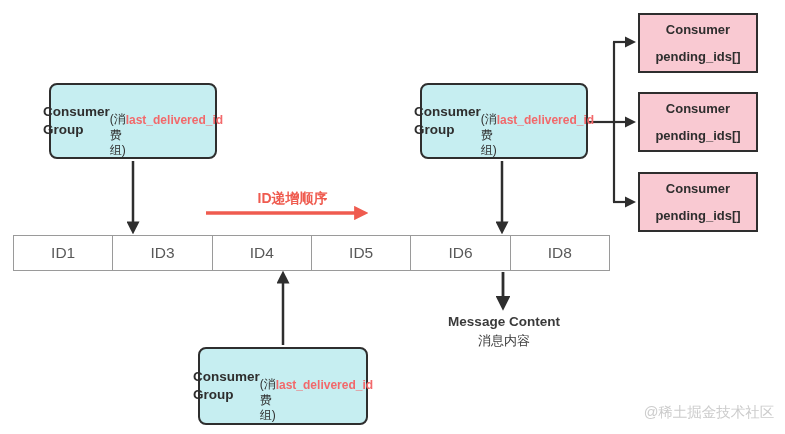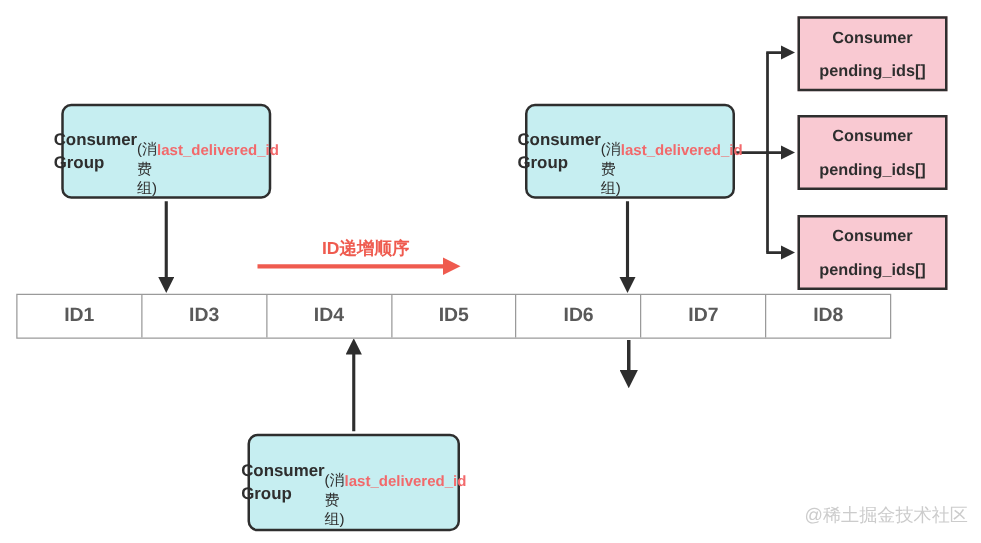--- a/index.html
+++ b/index.html
@@ -63,27 +63,26 @@
     font-weight: bold;
     font-size: 13px;
     color: #2e2e2e;
   }
 
   
   .stream-row {
     position: absolute;
     left: 13px;
     top: 235px;
-    width: 700px;
+    width: 597px;
     height: 36px;
     display: flex;
     border: 1.5px solid #9a9a9a;
     box-sizing: border-box;
     background: #ffffff;
-    font-weight: bold;
   }
   .stream-cell {
     flex: 1;
     display: flex;
     align-items: center;
     justify-content: center;
     font-size: 15.5px;
     color: #595959;
     border-right: 1.5px solid #9a9a9a;
   }
@@ -210,20 +209,23 @@
   </div>
 
   <div class="order-label">ID递增顺序</div>
 
   <div class="stream-row">
     <div class="stream-cell">ID1</div>
     <div class="stream-cell">ID3</div>
     <div class="stream-cell">ID4</div>
     <div class="stream-cell">ID5</div>
     <div class="stream-cell">ID6</div>
-    <div class="stream-cell">ID7</div>
     <div class="stream-cell">ID8</div>
   </div>
 
+  <div class="message-label">
+    <div class="message-en">Message Content</div>
+    <div class="message-zh">消息内容</div>
+  </div>
 
   <div class="watermark">@稀土掘金技术社区</div>
 
 </div>
 
 </body></html>

